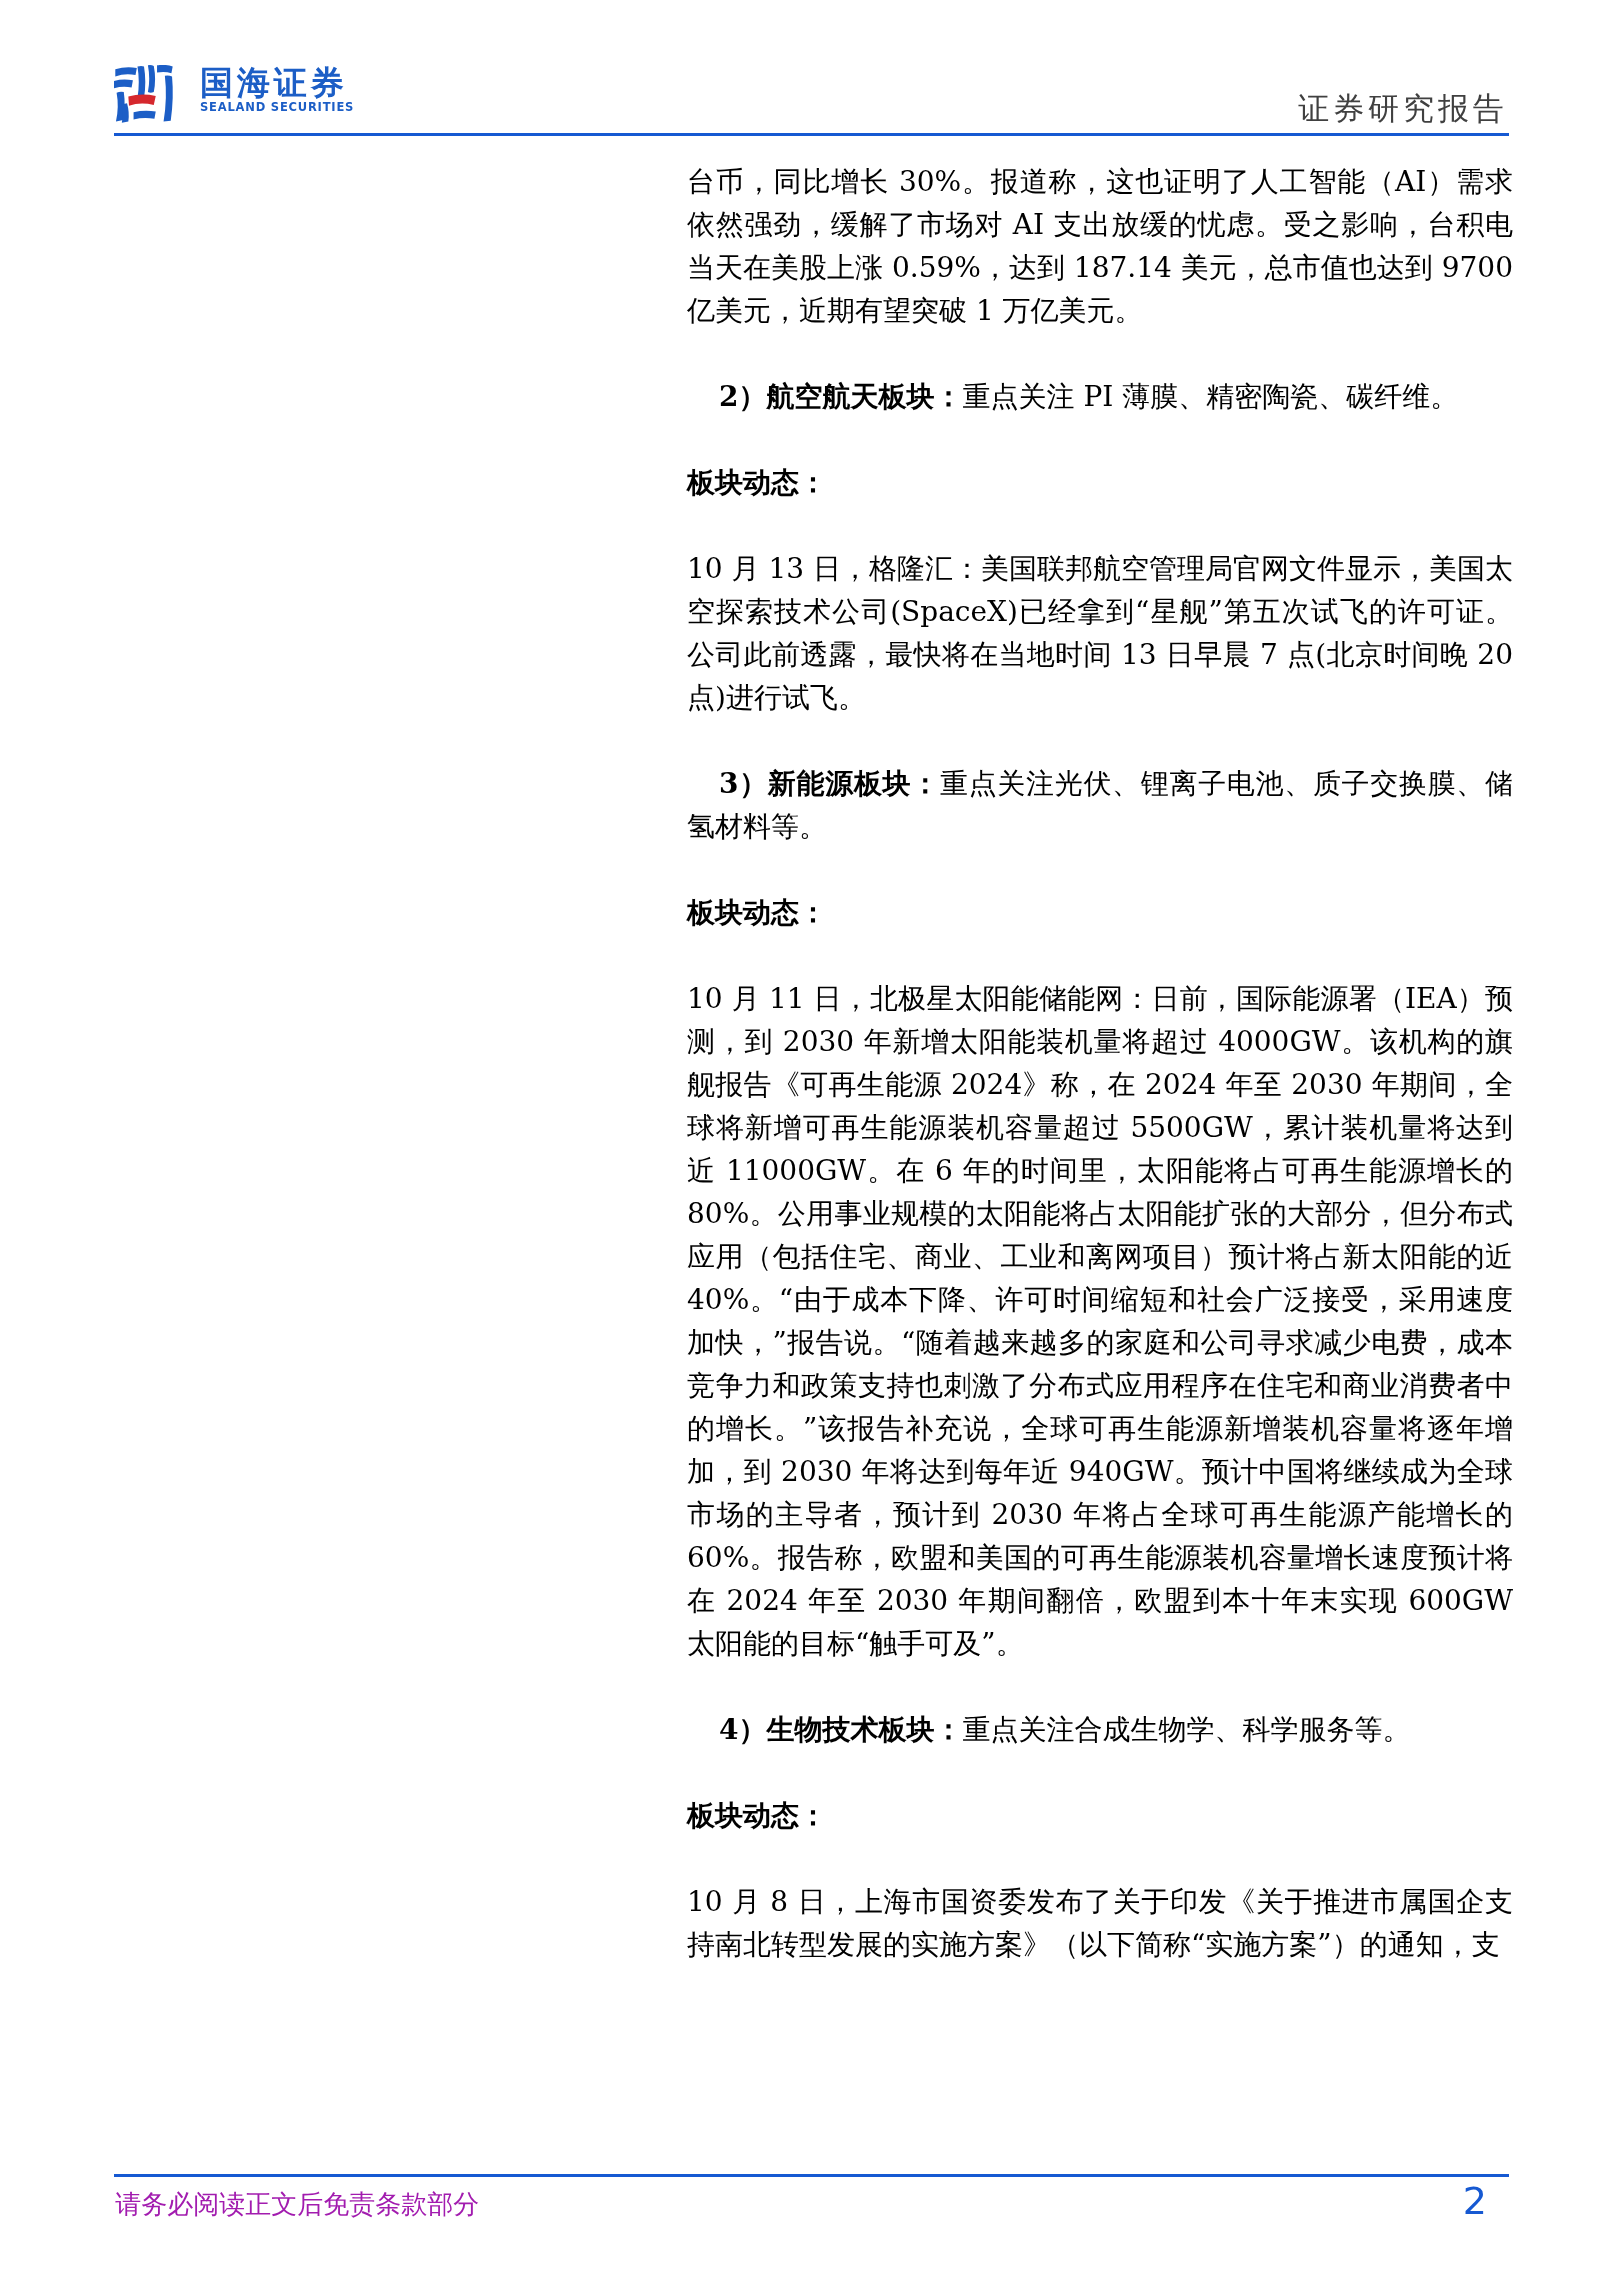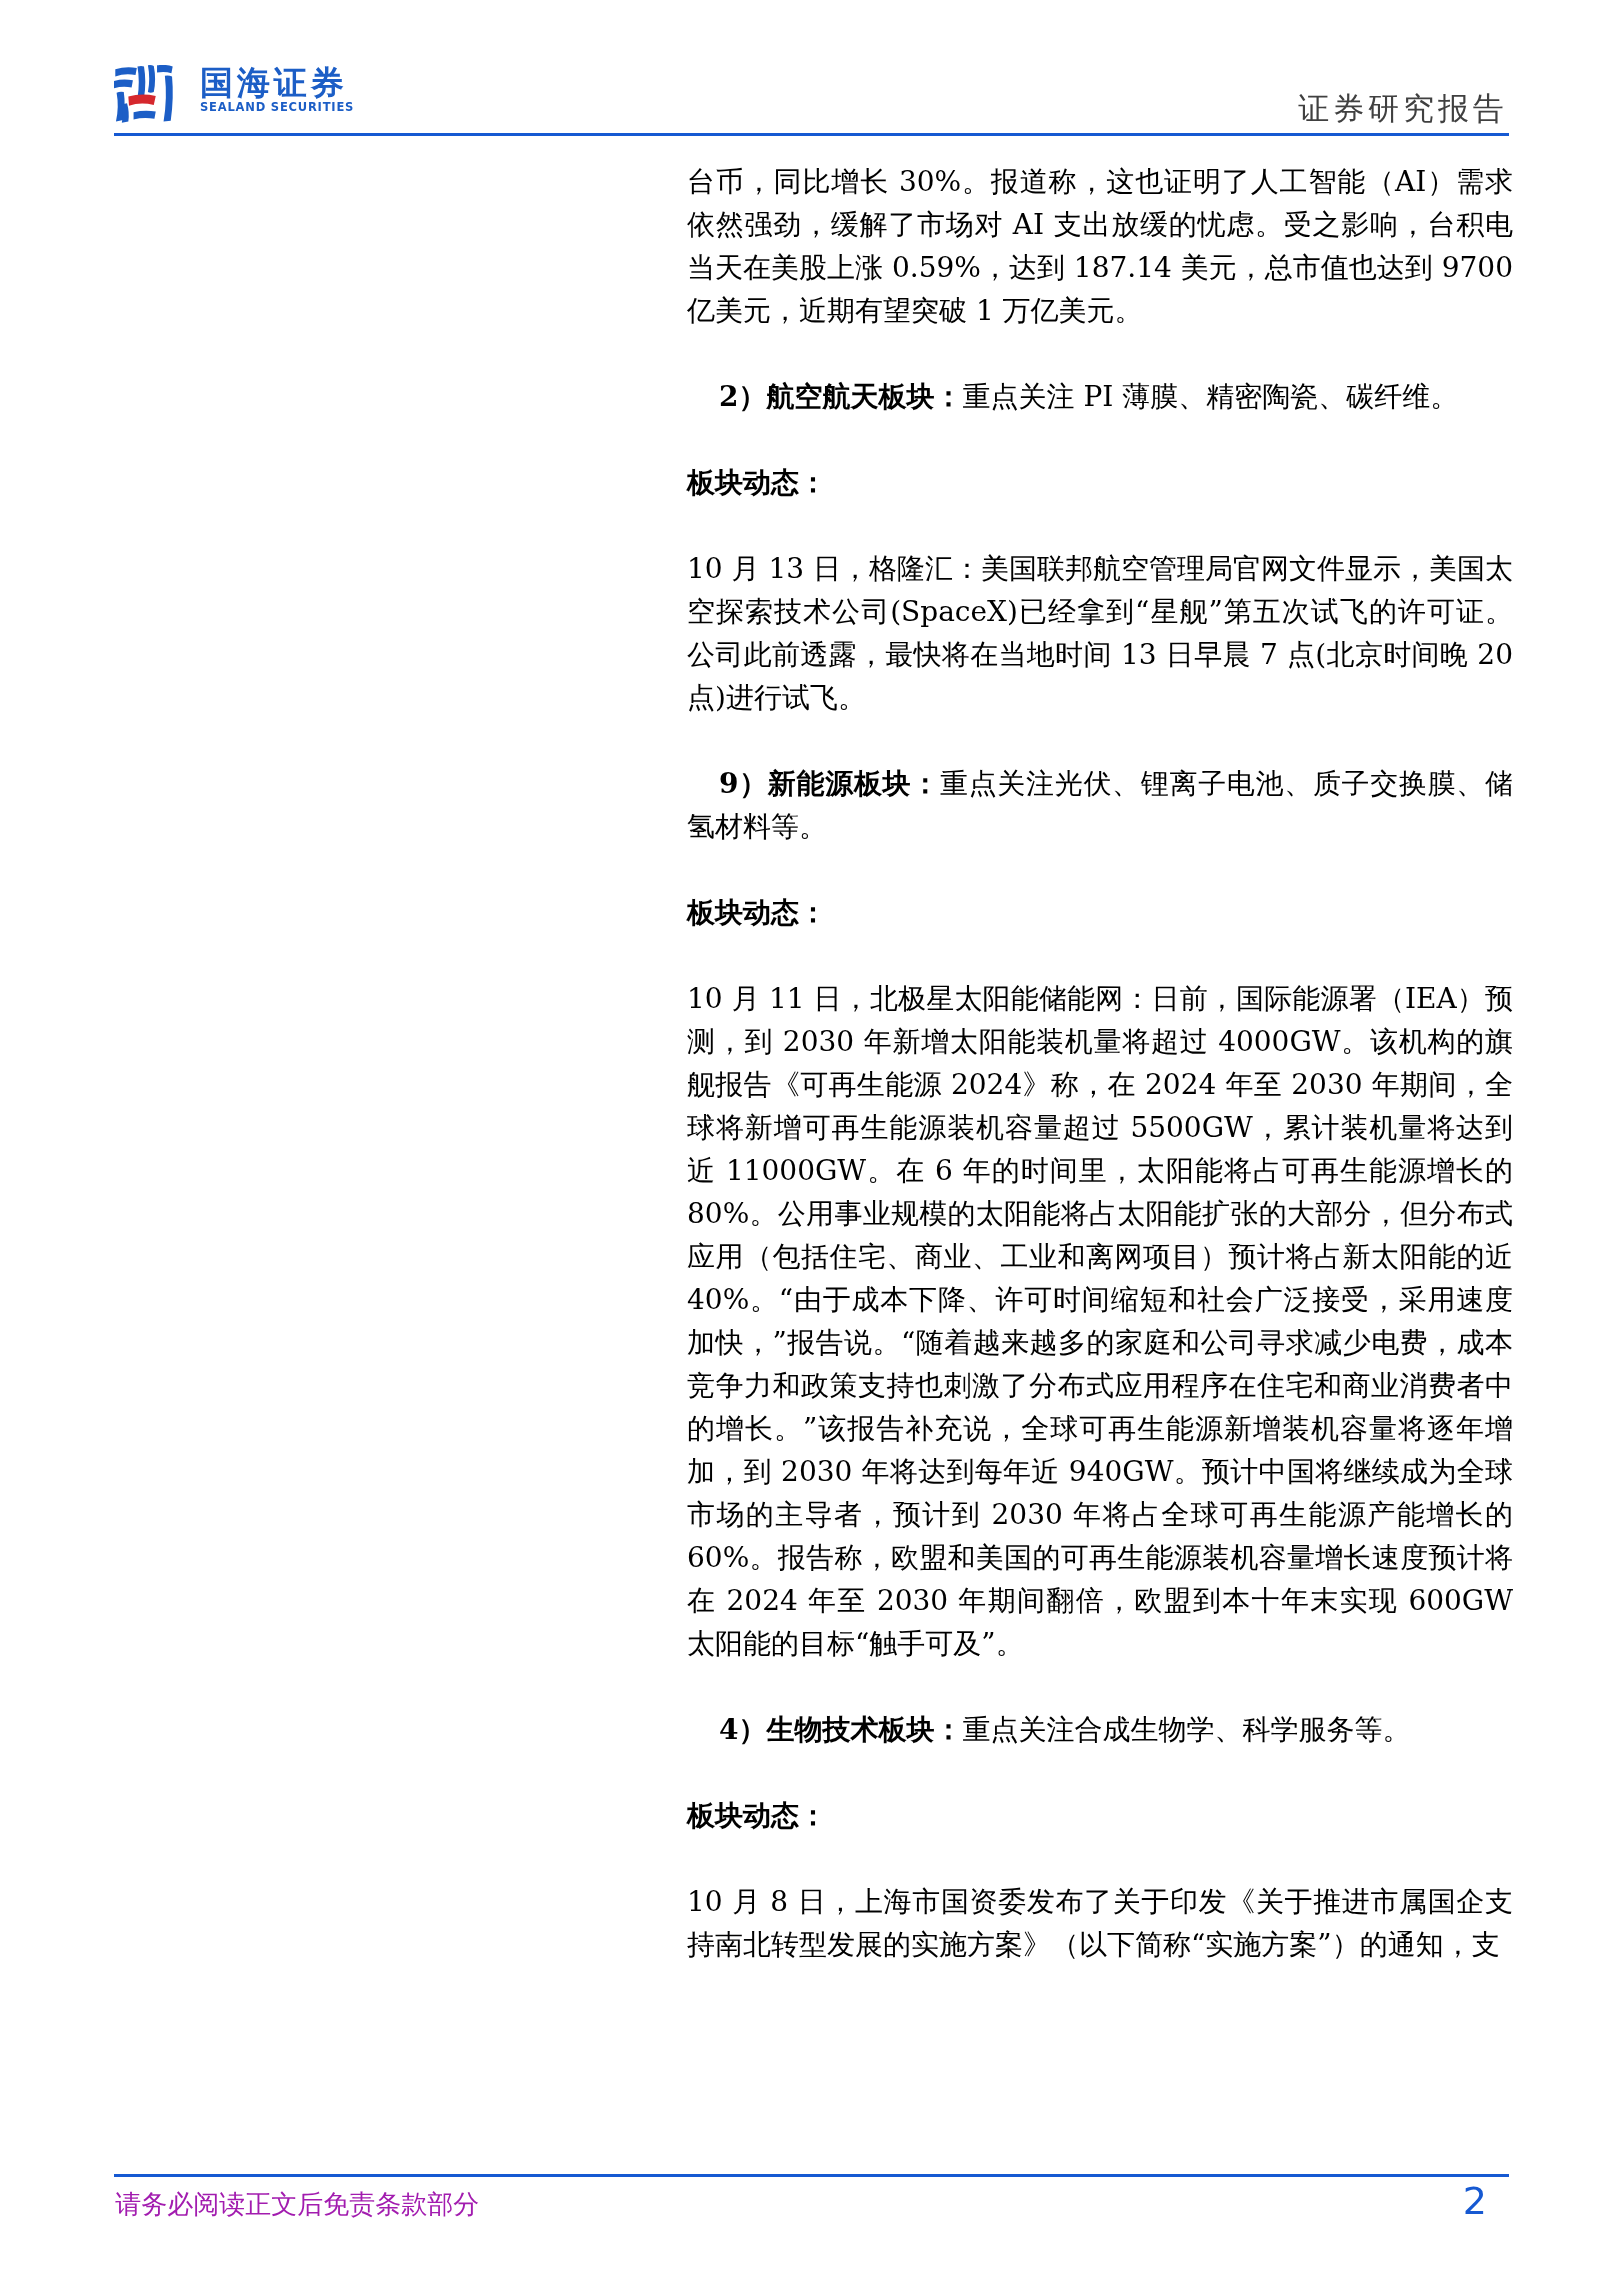--- a/index.html
+++ b/index.html
@@ -98,21 +98,21 @@
 
     <p class="blk">台币，同比增长 30%。报道称，这也证明了人工智能（AI）需求依然强劲，缓解了市场对 AI 支出放缓的忧虑。受之影响，台积电当天在美股上涨 0.59%，达到 187.14 美元，总市值也达到 9700 亿美元，近期有望突破 1 万亿美元。</p>
 
     <p class="blk"><span class="bold">2）航空航天板块：</span><span>重点关注 PI 薄膜、精密陶瓷、碳纤维。</span></p>
 
     <p class="blk subhead">板块动态：</p>
 
     <p class="blk">10 月 13 日，格隆汇：美国联邦航空管理局官网文件显示，美国太空探索技术公司(SpaceX)已经拿到“星舰”第五次试飞的许可证。公司此前透露，最快将在当地时间 13 日早晨 7 点(北京时间晚 20 点)进行试飞。</p>
 
 
-    <p class="blk"><span class="bold">9）新能源板块：</span><span>重点关注光伏、锂离子电池、质子交换膜、储氢材料等。</span></p>
+    <p class="blk"><span class="bold">3）新能源板块：</span><span>重点关注光伏、锂离子电池、质子交换膜、储氢材料等。</span></p>
 
     <p class="blk subhead">板块动态：</p>
 
     <p class="blk">10 月 11 日，北极星太阳能储能网：日前，国际能源署（IEA）预测，到 2030 年新增太阳能装机量将超过 4000GW。该机构的旗舰报告《可再生能源 2024》称，在 2024 年至 2030 年期间，全球将新增可再生能源装机容量超过 5500GW，累计装机量将达到近 11000GW。在 6 年的时间里，太阳能将占可再生能源增长的 80%。公用事业规模的太阳能将占太阳能扩张的大部分，但分布式应用（包括住宅、商业、工业和离网项目）预计将占新太阳能的近 40%。“由于成本下降、许可时间缩短和社会广泛接受，采用速度加快，”报告说。“随着越来越多的家庭和公司寻求减少电费，成本竞争力和政策支持也刺激了分布式应用程序在住宅和商业消费者中的增长。”该报告补充说，全球可再生能源新增装机容量将逐年增加，到 2030 年将达到每年近 940GW。预计中国将继续成为全球市场的主导者，预计到 2030 年将占全球可再生能源产能增长的 60%。报告称，欧盟和美国的可再生能源装机容量增长速度预计将在 2024 年至 2030 年期间翻倍，欧盟到本十年末实现 600GW 太阳能的目标“触手可及”。</p>
 
     <p class="blk"><span class="bold">4）生物技术板块：</span><span>重点关注合成生物学、科学服务等。</span></p>
 
     <p class="blk subhead">板块动态：</p>
 
     <p class="blk">10 月 8 日，上海市国资委发布了关于印发《关于推进市属国企支持南北转型发展的实施方案》（以下简称“实施方案”）的通知，支</p>

